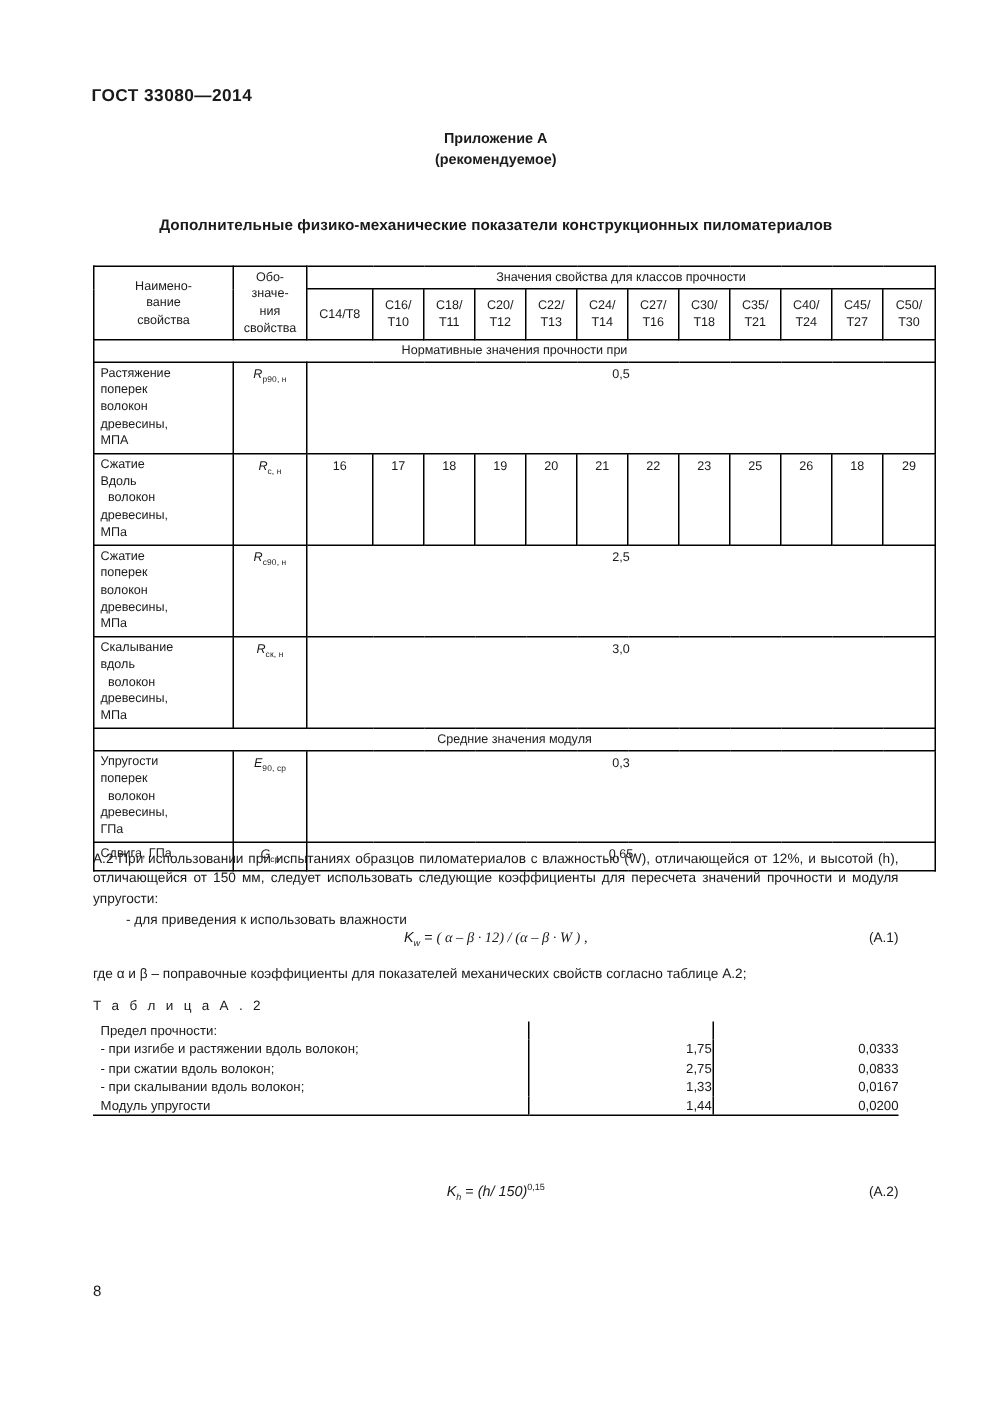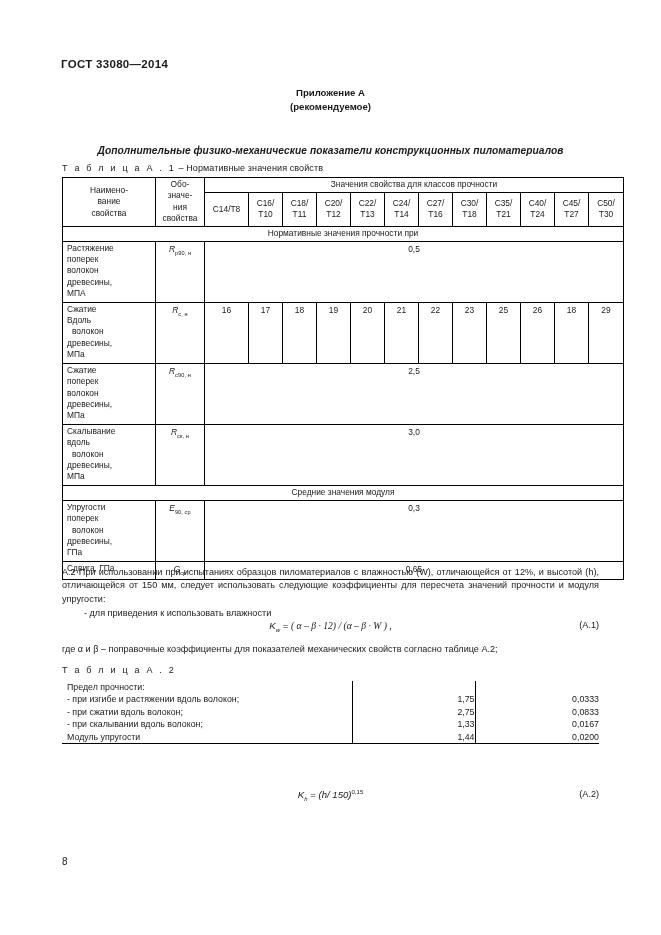--- a/index.html
+++ b/index.html
@@ -46,21 +46,20 @@
 
   .doc-heading {
     position: absolute;
     left: 0;
     right: 0;
     top: 145px;
     text-align: center;
     font-size: 10.2px;
     font-weight: bold;
     letter-spacing: 0.05px;
-    font-style: italic;
   }
 
   
   .table-caption {
     font-size: 9px;
     letter-spacing: 0.1px;
   }
   .table-caption .spaced {
     letter-spacing: 2.2px;
   }
@@ -239,25 +238,20 @@
 
   <div class="gost-title">ГОСТ 33080—2014</div>
 
   <div class="annex-block">
     <div>Приложение А</div>
     <div class="sub">(рекомендуемое)</div>
   </div>
 
   <div class="doc-heading">Дополнительные физико-механические показатели конструкционных пиломатериалов</div>
 
-  <div class="table-caption" id="caption-a1">
-    <span class="spaced">Т а б л и ц а   А . 1</span>
-    <span>–</span>
-    <span>Нормативные значения свойств</span>
-  </div>
 
   <table class="grid" id="table-a1">
     <colgroup>
       <col style="width:93px">
       <col style="width:49px">
       <col style="width:44px">
       <col style="width:34px">
       <col style="width:34px">
       <col style="width:34px">
       <col style="width:34px">

